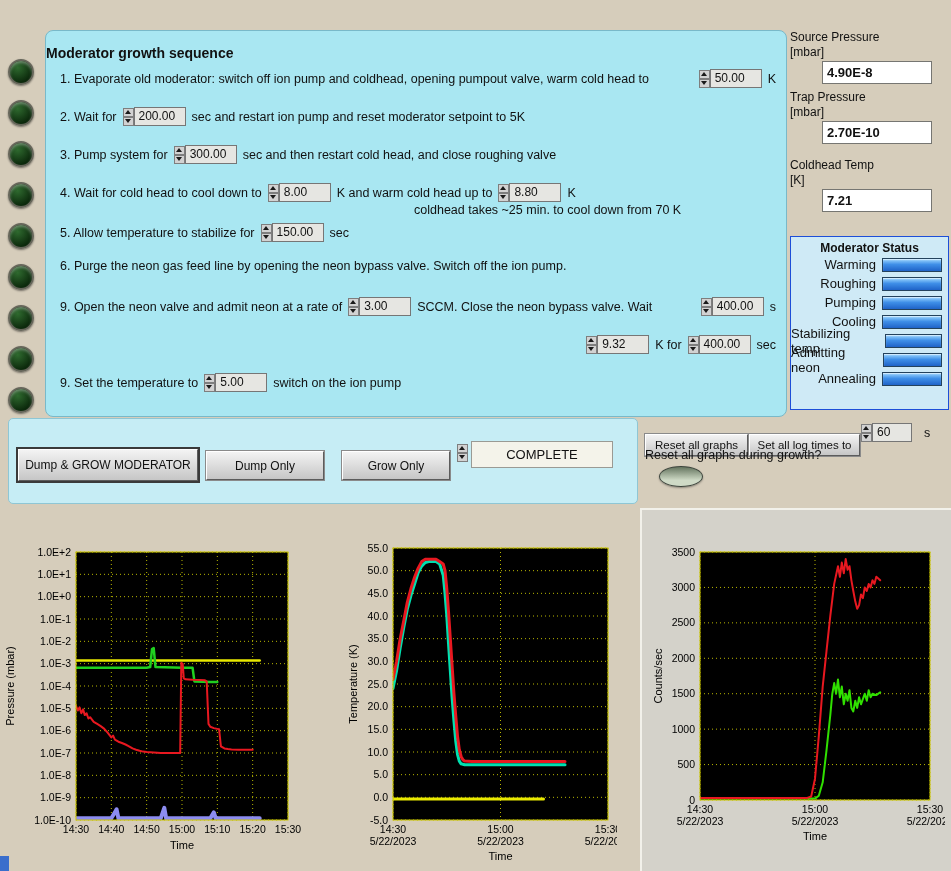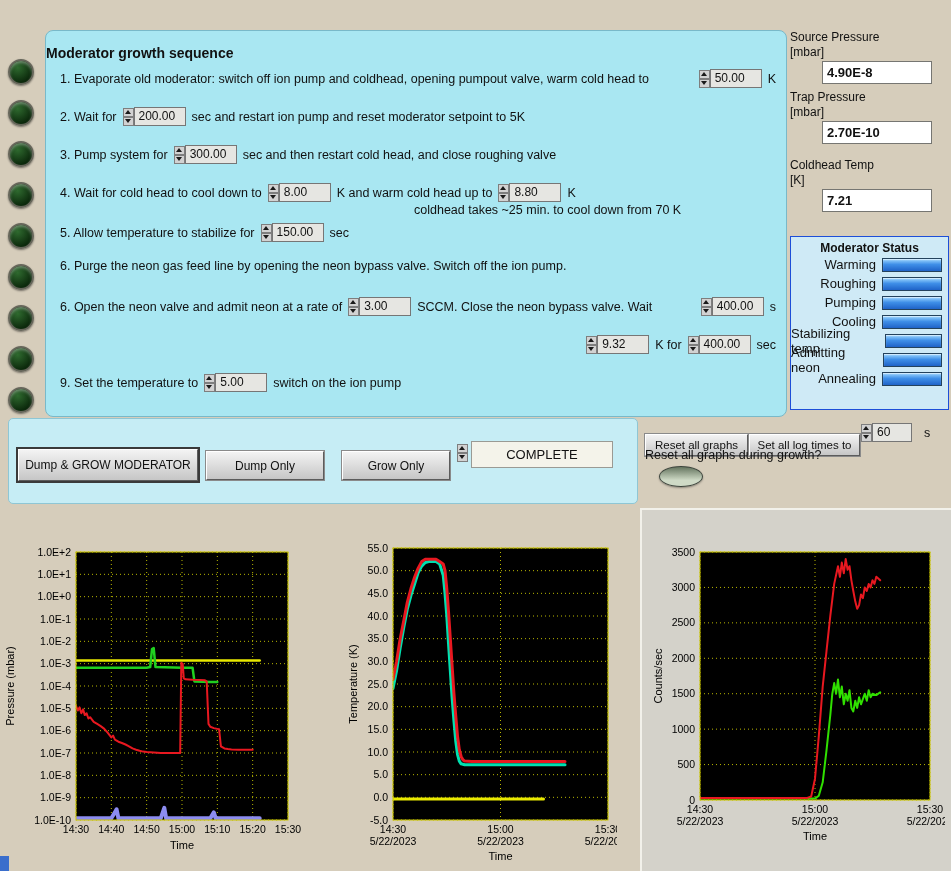--- a/index.html
+++ b/index.html
@@ -147,21 +147,21 @@
         <span class="sval">150.00</span>
       </span>
       <span>sec</span>
     </div>
 
     <div class="step" style="top:228px">
       <span>6. Purge the neon gas feed line by opening the neon bypass valve. Switch off the ion pump.</span>
     </div>
 
     <div class="step" style="top:266px">
-      <span>6. Open the neon  valve and admit neon at a rate of</span>
+      <span>9. Open the neon  valve and admit neon at a rate of</span>
       <span class="spinner">
         <span class="arr">
             <i class="up"></i>
             <i class="dn"></i>
           </span>
         <span class="sval">3.00</span>
       </span>
       <span>SCCM. Close the neon bypass valve. Wait</span>
       <span class="spinner push">
         <span class="arr">

